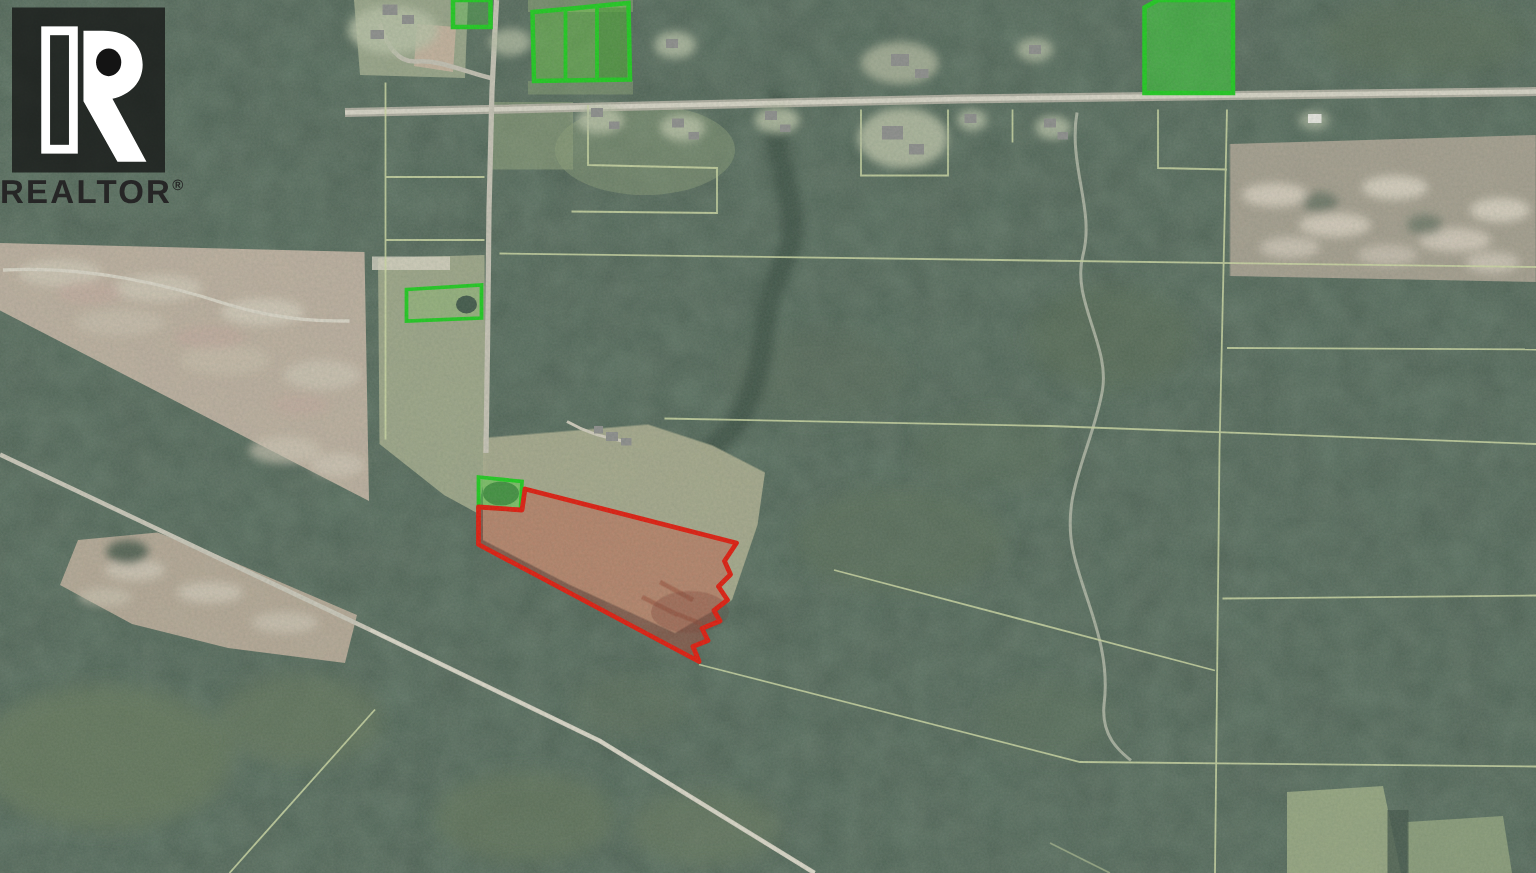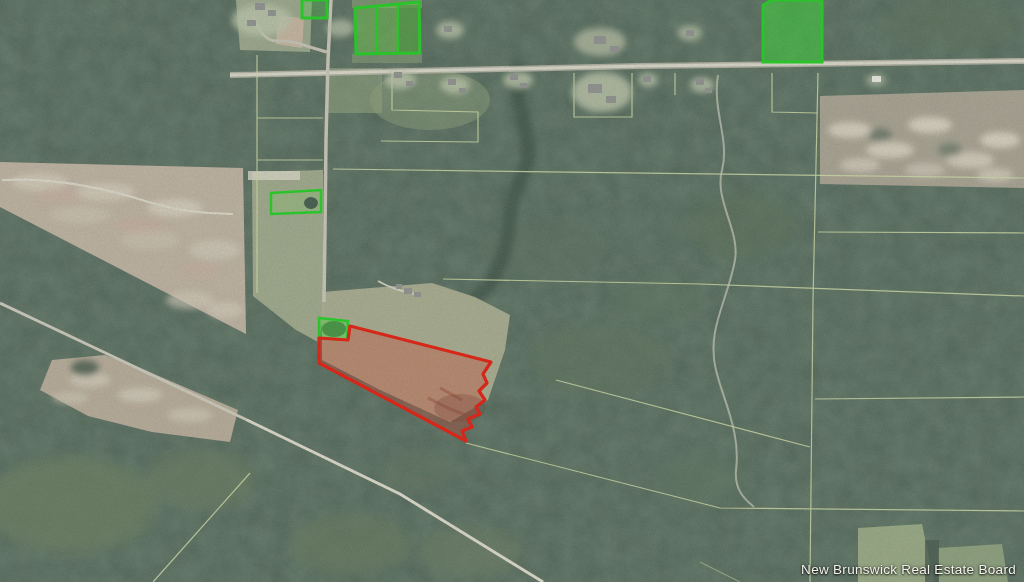--- a/index.html
+++ b/index.html
@@ -219,16 +219,25 @@
     <ellipse cx="334" cy="329" rx="12" ry="8" fill="#3f5748" stroke="none"></ellipse>
     <polygon points="319,318 348,321 347,340 319,338" fill="rgba(70,215,55,0.45)" stroke-width="2.5"></polygon>
   </g>
 
   <polygon points="319,338 348,340 350,326 491,362 483,374 487,383 479,391 485,400 476,407 480,414 468,419 472,427 462,431 466,441 319,363" stroke-width="3.2" stroke-linejoin="round" stroke="#e1190c" fill="rgba(216,45,30,0.30)"></polygon>
 
   <rect x="0" y="0" width="1024" height="582" filter="url(#grainDark)" opacity="0.35"></rect>
   <rect x="0" y="0" width="1024" height="582" filter="url(#grainLight)" opacity="0.5"></rect>
 </svg>
 
-
-  <div class="watermark">New Brunswick Real Estate Board</div>
+  <div class="logo">
+    <div class="logo-box">
+      <svg width="84" height="96" viewBox="0 0 100 110">
+        <rect x="16" y="8" width="22" height="94" fill="none" stroke="#ffffff" stroke-width="7"></rect>
+        <path d="M46,8 h16 c20,0 31,12 31,27 c0,14 -10,24 -24,27 l27,50 h-23 l-27,-48 z" fill="#ffffff"></path>
+        <ellipse cx="66" cy="33" rx="10" ry="11" fill="#141414"></ellipse>
+      </svg>
+    </div>
+    <div class="logo-word"><span>REALTOR</span><sup>®</sup></div>
+  </div>
+
 
 </div>
 
 </body></html>

